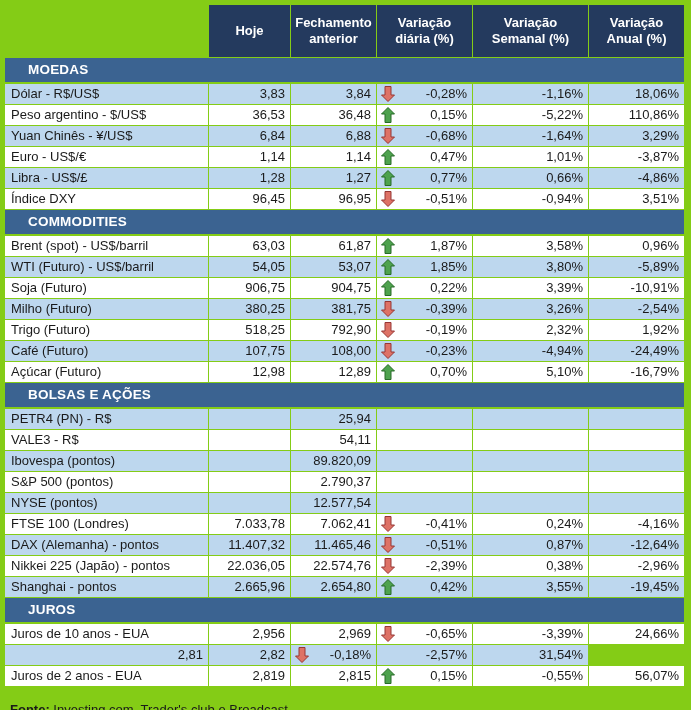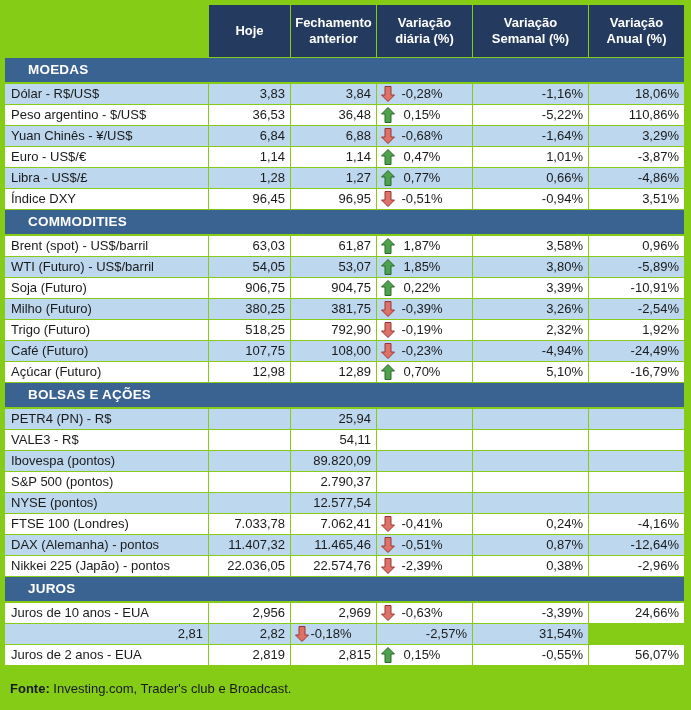--- a/index.html
+++ b/index.html
@@ -29,21 +29,21 @@
     height:24px;line-height:24px;margin:1px 0 2px 0;padding-left:23px;box-sizing:border-box;
     letter-spacing:.2px;
   }
   
   .row{margin-bottom:1px;border-radius:7px;}
   .row .cell{height:20px;line-height:20px;font-size:13px;box-sizing:border-box;overflow:hidden;white-space:nowrap;}
   .row.light .cell{background:var(--row-light);}
   .row.white .cell{background:var(--row-white);}
   .c-label{text-align:left;padding-left:6px;}
   .c-num{text-align:right;padding-right:5px;}
-  .c-diaria{position:relative;text-align:center;padding-right:5px;}
+  .c-diaria{position:relative;text-align:right;padding-right:5px;}
   .arrow{position:absolute;left:4px;top:2px;width:14px;height:16px;display:block;}
   
   .fonte{margin-top:16px;font-size:13px;line-height:16px;padding-left:5px;}
   .fonte .b{font-weight:bold;}
 </style>
 </head>
 <body>
 
 <div class="page">
 
@@ -253,28 +253,38 @@
       <div class="grid row white">
         <div class="cell c-label">Nikkei 225 (Japão) - pontos</div>
         <div class="cell c-num">22.036,05</div>
         <div class="cell c-num">22.574,76</div>
         <div class="cell c-diaria"><svg viewBox="0 0 14 16" class="arrow">
             <polygon points="7,15.5 0.5,9 4,9 4,0.5 10,0.5 10,9 13.5,9" fill="var(--down-red)" stroke="var(--down-red-border)" stroke-width="1" stroke-linejoin="round"></polygon>
           </svg><span>-2,39%</span></div>
         <div class="cell c-num">0,38%</div>
         <div class="cell c-num">-2,96%</div>
       </div>
+      <div class="grid row light">
+        <div class="cell c-label">Shanghai - pontos</div>
+        <div class="cell c-num">2.665,96</div>
+        <div class="cell c-num">2.654,80</div>
+        <div class="cell c-diaria"><svg viewBox="0 0 14 16" class="arrow">
+            <polygon points="7,0.5 13.5,7 10,7 10,15.5 4,15.5 4,7 0.5,7" fill="var(--up-green)" stroke="var(--up-green-border)" stroke-width="1" stroke-linejoin="round"></polygon>
+          </svg><span>0,42%</span></div>
+        <div class="cell c-num">3,55%</div>
+        <div class="cell c-num">-19,45%</div>
+      </div>
       <div class="band">JUROS</div>
       <div class="grid row white">
         <div class="cell c-label">Juros de 10 anos - EUA</div>
         <div class="cell c-num">2,956</div>
         <div class="cell c-num">2,969</div>
         <div class="cell c-diaria"><svg viewBox="0 0 14 16" class="arrow">
             <polygon points="7,15.5 0.5,9 4,9 4,0.5 10,0.5 10,9 13.5,9" fill="var(--down-red)" stroke="var(--down-red-border)" stroke-width="1" stroke-linejoin="round"></polygon>
-          </svg><span>-0,63%</span></div>
+          </svg><span>-0,65%</span></div>
         <div class="cell c-num">-3,39%</div>
         <div class="cell c-num">24,66%</div>
       </div>
       <div class="grid row light">
         <div class="cell c-num">2,81</div>
         <div class="cell c-num">2,82</div>
         <div class="cell c-diaria"><svg viewBox="0 0 14 16" class="arrow">
             <polygon points="7,15.5 0.5,9 4,9 4,0.5 10,0.5 10,9 13.5,9" fill="var(--down-red)" stroke="var(--down-red-border)" stroke-width="1" stroke-linejoin="round"></polygon>
           </svg><span>-0,18%</span></div>
         <div class="cell c-num">-2,57%</div>

